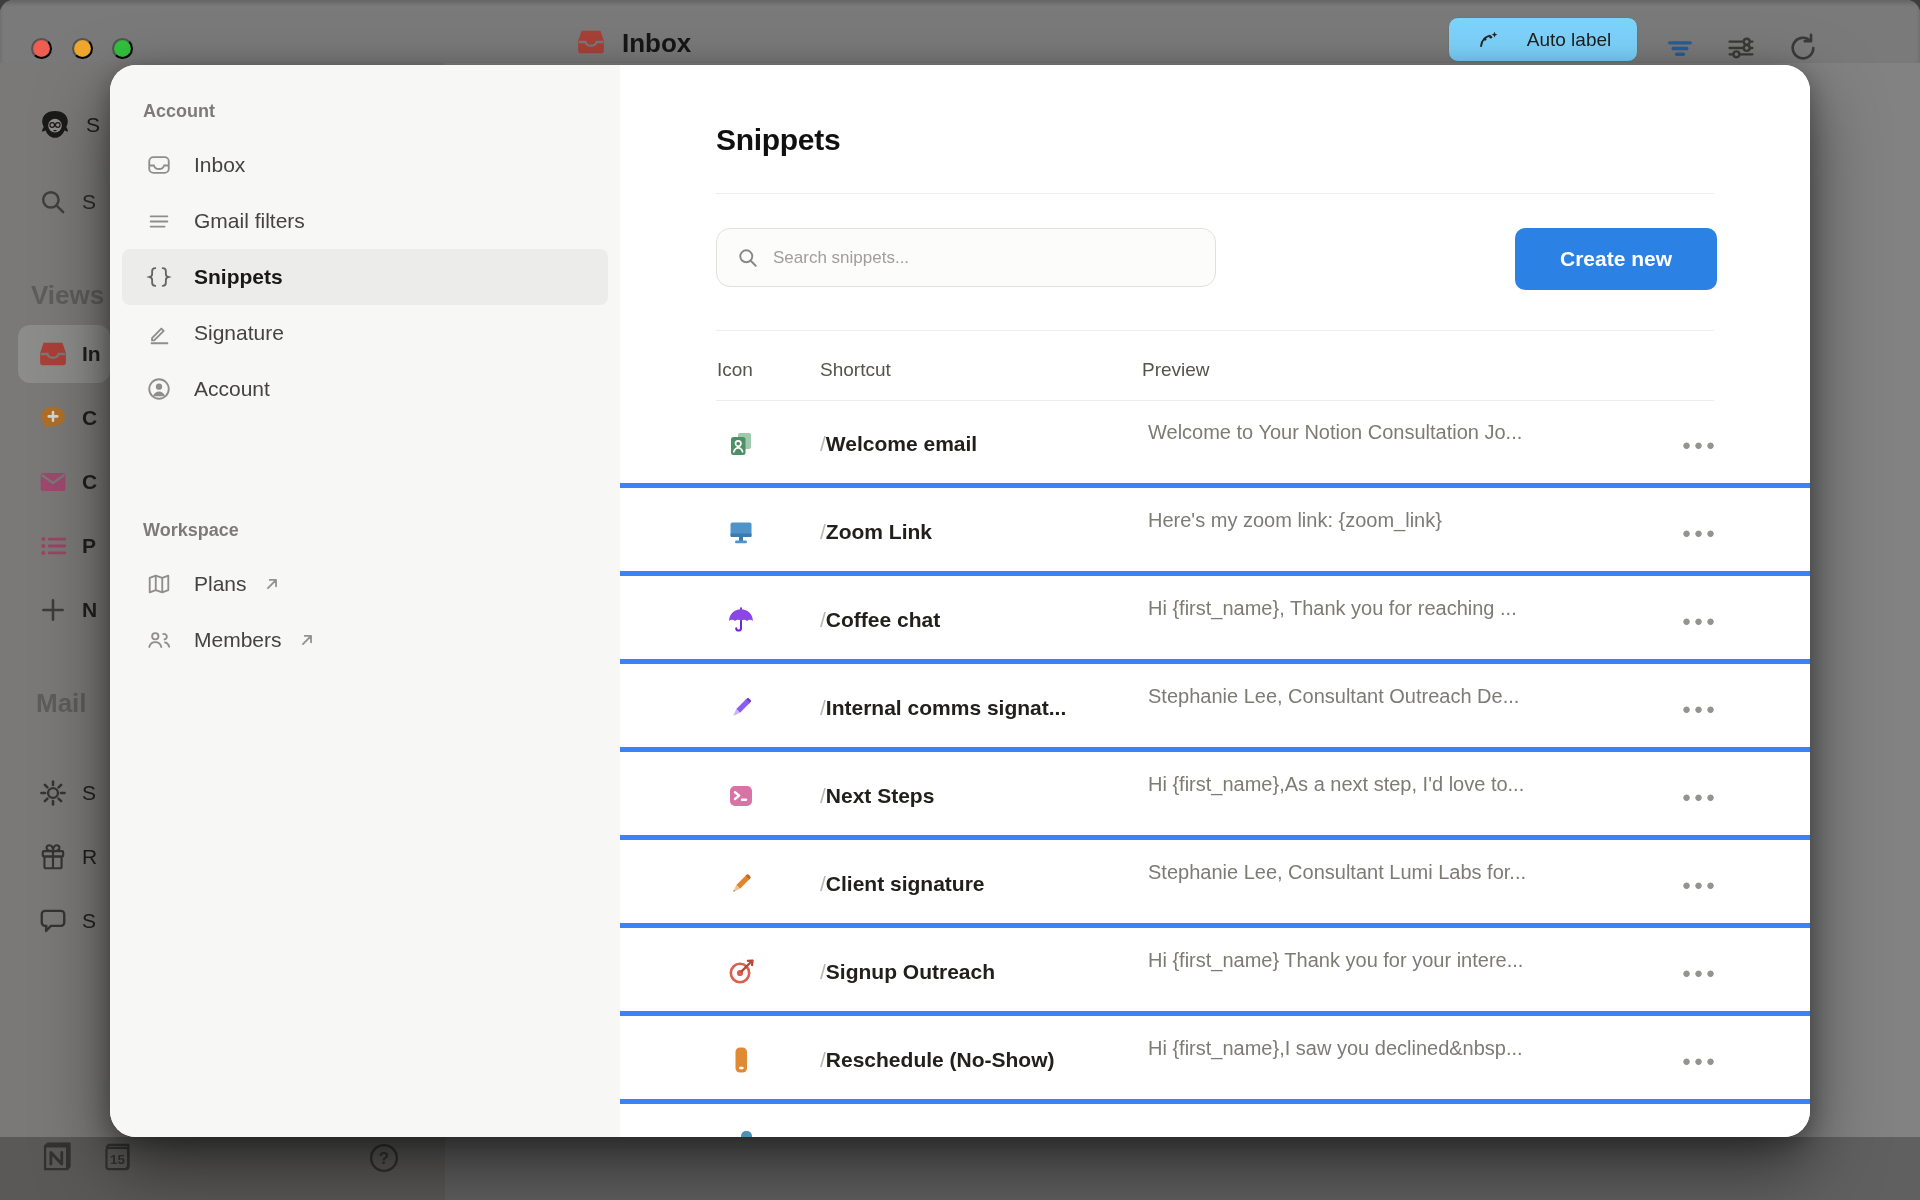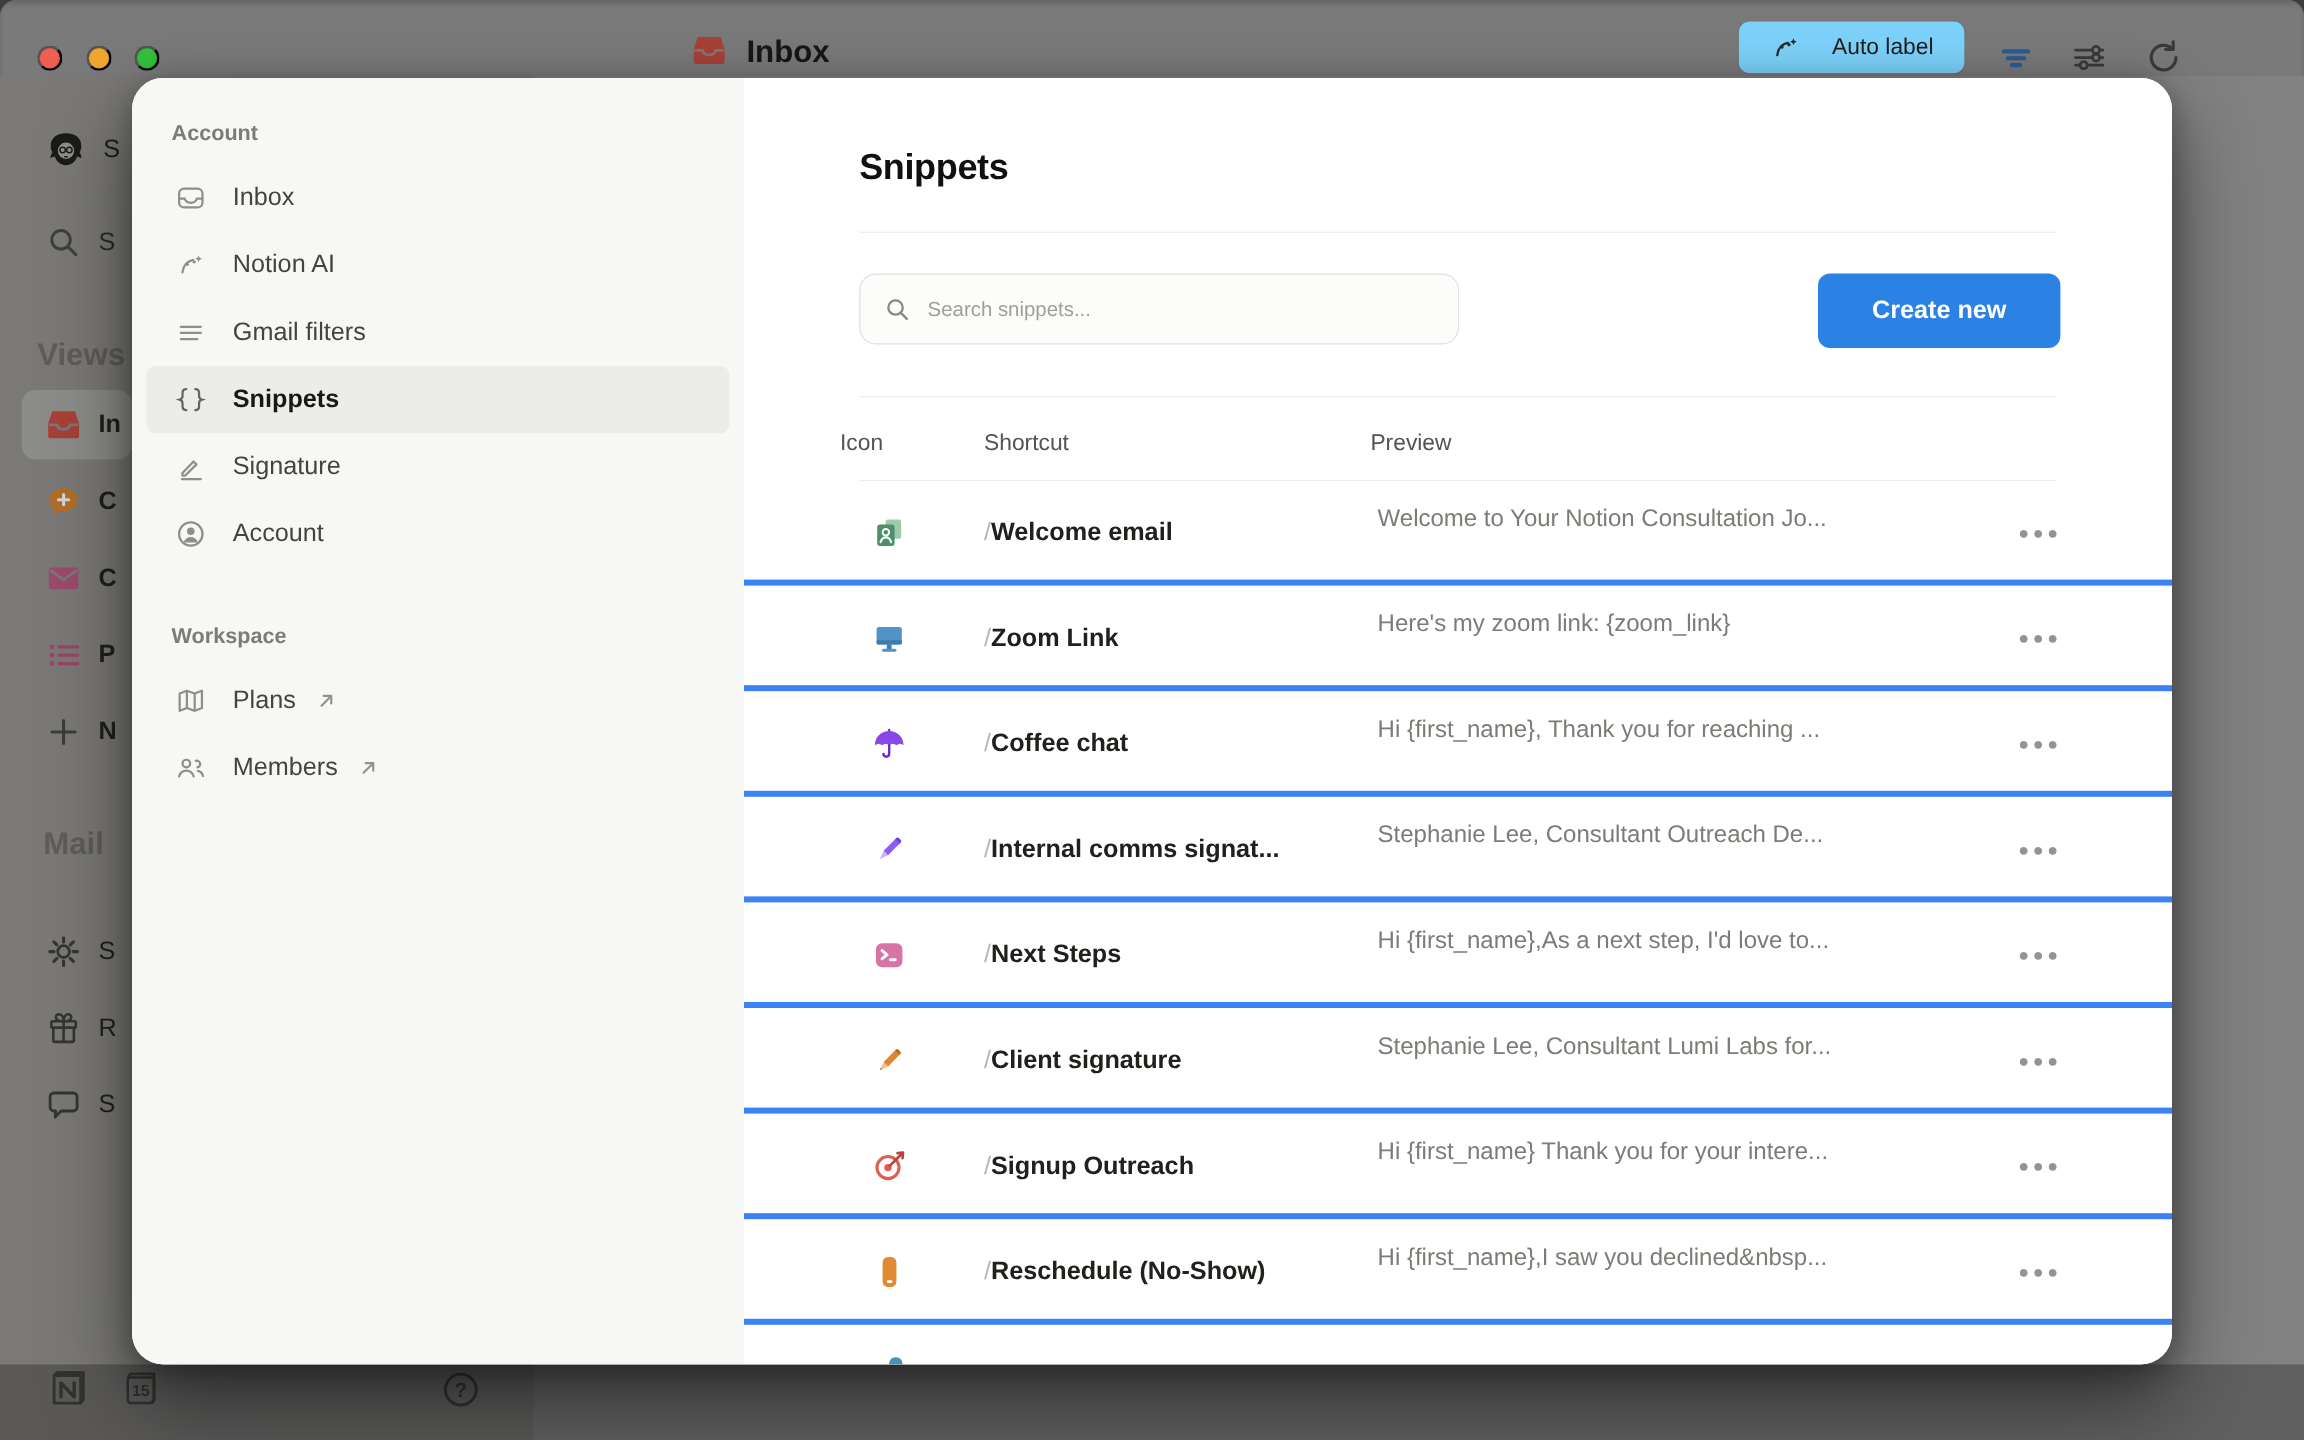--- a/index.html
+++ b/index.html
@@ -48,21 +48,21 @@
 
   .m-main { flex:1; position:relative; background:#fff; }
   .m-title { position:absolute; left:96px; top:58px; font-size:30px; font-weight:700; color:#101010; letter-spacing:-.3px; }
   .hr { position:absolute; left:96px; width:998px; height:1px; background:#ededeb; }
   .hr1 { top:128px; } .hr2 { top:265px; } .hr3 { top:335px; }
   .searchbox { position:absolute; left:96px; top:163px; width:500px; height:59px; border:1.5px solid #e2e0dd; background:#fcfcfb; border-radius:14px; display:flex; align-items:center; padding-left:19px; gap:13px; }
   .searchbox input { border:none; outline:none; background:transparent; font-family:"Liberation Sans",sans-serif; font-size:17px; color:#37352f; width:420px; }
   .searchbox input::placeholder { color:#a09e9a; }
   .create-btn { position:absolute; left:895px; top:163px; width:202px; height:62px; background:#2b82e4; border:none; border-radius:10px; color:#fff; font-family:"Liberation Sans",sans-serif; font-size:21px; font-weight:600; cursor:pointer; }
   .thead { position:absolute; top:294px; font-size:19px; color:#55534e; }
-  .th-icon { left:80px; } .th-shortcut { left:200px; } .th-preview { left:522px; }
+  .th-icon { left:97px; } .th-shortcut { left:200px; } .th-preview { left:522px; }
 
   .rows { position:absolute; left:0; top:335px; width:1190px; }
   .s-row { position:relative; height:88px; border-bottom:5px solid #3b82f6; }
   .s-row .ricon { position:absolute; left:107px; top:30px; width:28px; height:28px; }
   .s-row .rshort { position:absolute; left:200px; top:32px; font-size:21px; white-space:nowrap; }
   .s-row .slash { color:#b9b7b2; font-weight:400; }
   .s-row .sname { color:#21201d; font-weight:600; }
   .s-row .rprev { position:absolute; left:528px; top:21px; font-size:20px; color:#7d7b76; white-space:nowrap; }
   .s-row .rmore { position:absolute; left:1052px; top:28px; width:56px; height:32px; display:flex; align-items:center; justify-content:center; letter-spacing:3px; font-size:15px; color:#95938e; cursor:pointer; }
   .partial-icon { position:absolute; left:121px; top:1066px; width:11px; height:6px; border-radius:5px 5px 0 0; background:#4d92b3; }
@@ -267,32 +267,20 @@
             <span class="micon">
               <svg width="26" height="26" viewBox="0 0 28 28">
                 <rect x="3.5" y="5.5" width="21" height="17" rx="4.5" fill="none" stroke="#908e8a" stroke-width="2"></rect>
                 <path d="M3.5 14.5h5c.7 2.4 2.7 3.8 5.5 3.8s4.8-1.4 5.5-3.8h5" fill="none" stroke="#908e8a" stroke-width="2"></path>
               </svg>
             </span>
             <span class="mlabel">Inbox</span>
 
           </div>
 
-          <div class="m-item">
-            <span class="micon">
-              <svg width="26" height="26" viewBox="0 0 28 28">
-                <path d="M6.5 20.5c.8-6 4-10 9.5-11.2" fill="none" stroke="#908e8a" stroke-width="2" stroke-linecap="round"></path>
-                <circle cx="10.8" cy="13.2" r="1.5" fill="#908e8a"></circle>
-                <circle cx="17" cy="11" r="1.5" fill="#908e8a"></circle>
-                <path d="M21 5.2l.9 2.2 2.2.9-2.2.9-.9 2.2-.9-2.2-2.2-.9 2.2-.9z" fill="#908e8a"></path>
-              </svg>
-            </span>
-            <span class="mlabel">Notion AI</span>
-
-          </div>
 
           <div class="m-item">
             <span class="micon">
               <svg width="26" height="26" viewBox="0 0 28 28">
                 <path d="M5 9h18M5 14.5h18M5 20h15" stroke="#908e8a" stroke-width="2" stroke-linecap="round"></path>
               </svg>
             </span>
             <span class="mlabel">Gmail filters</span>
 
           </div>

